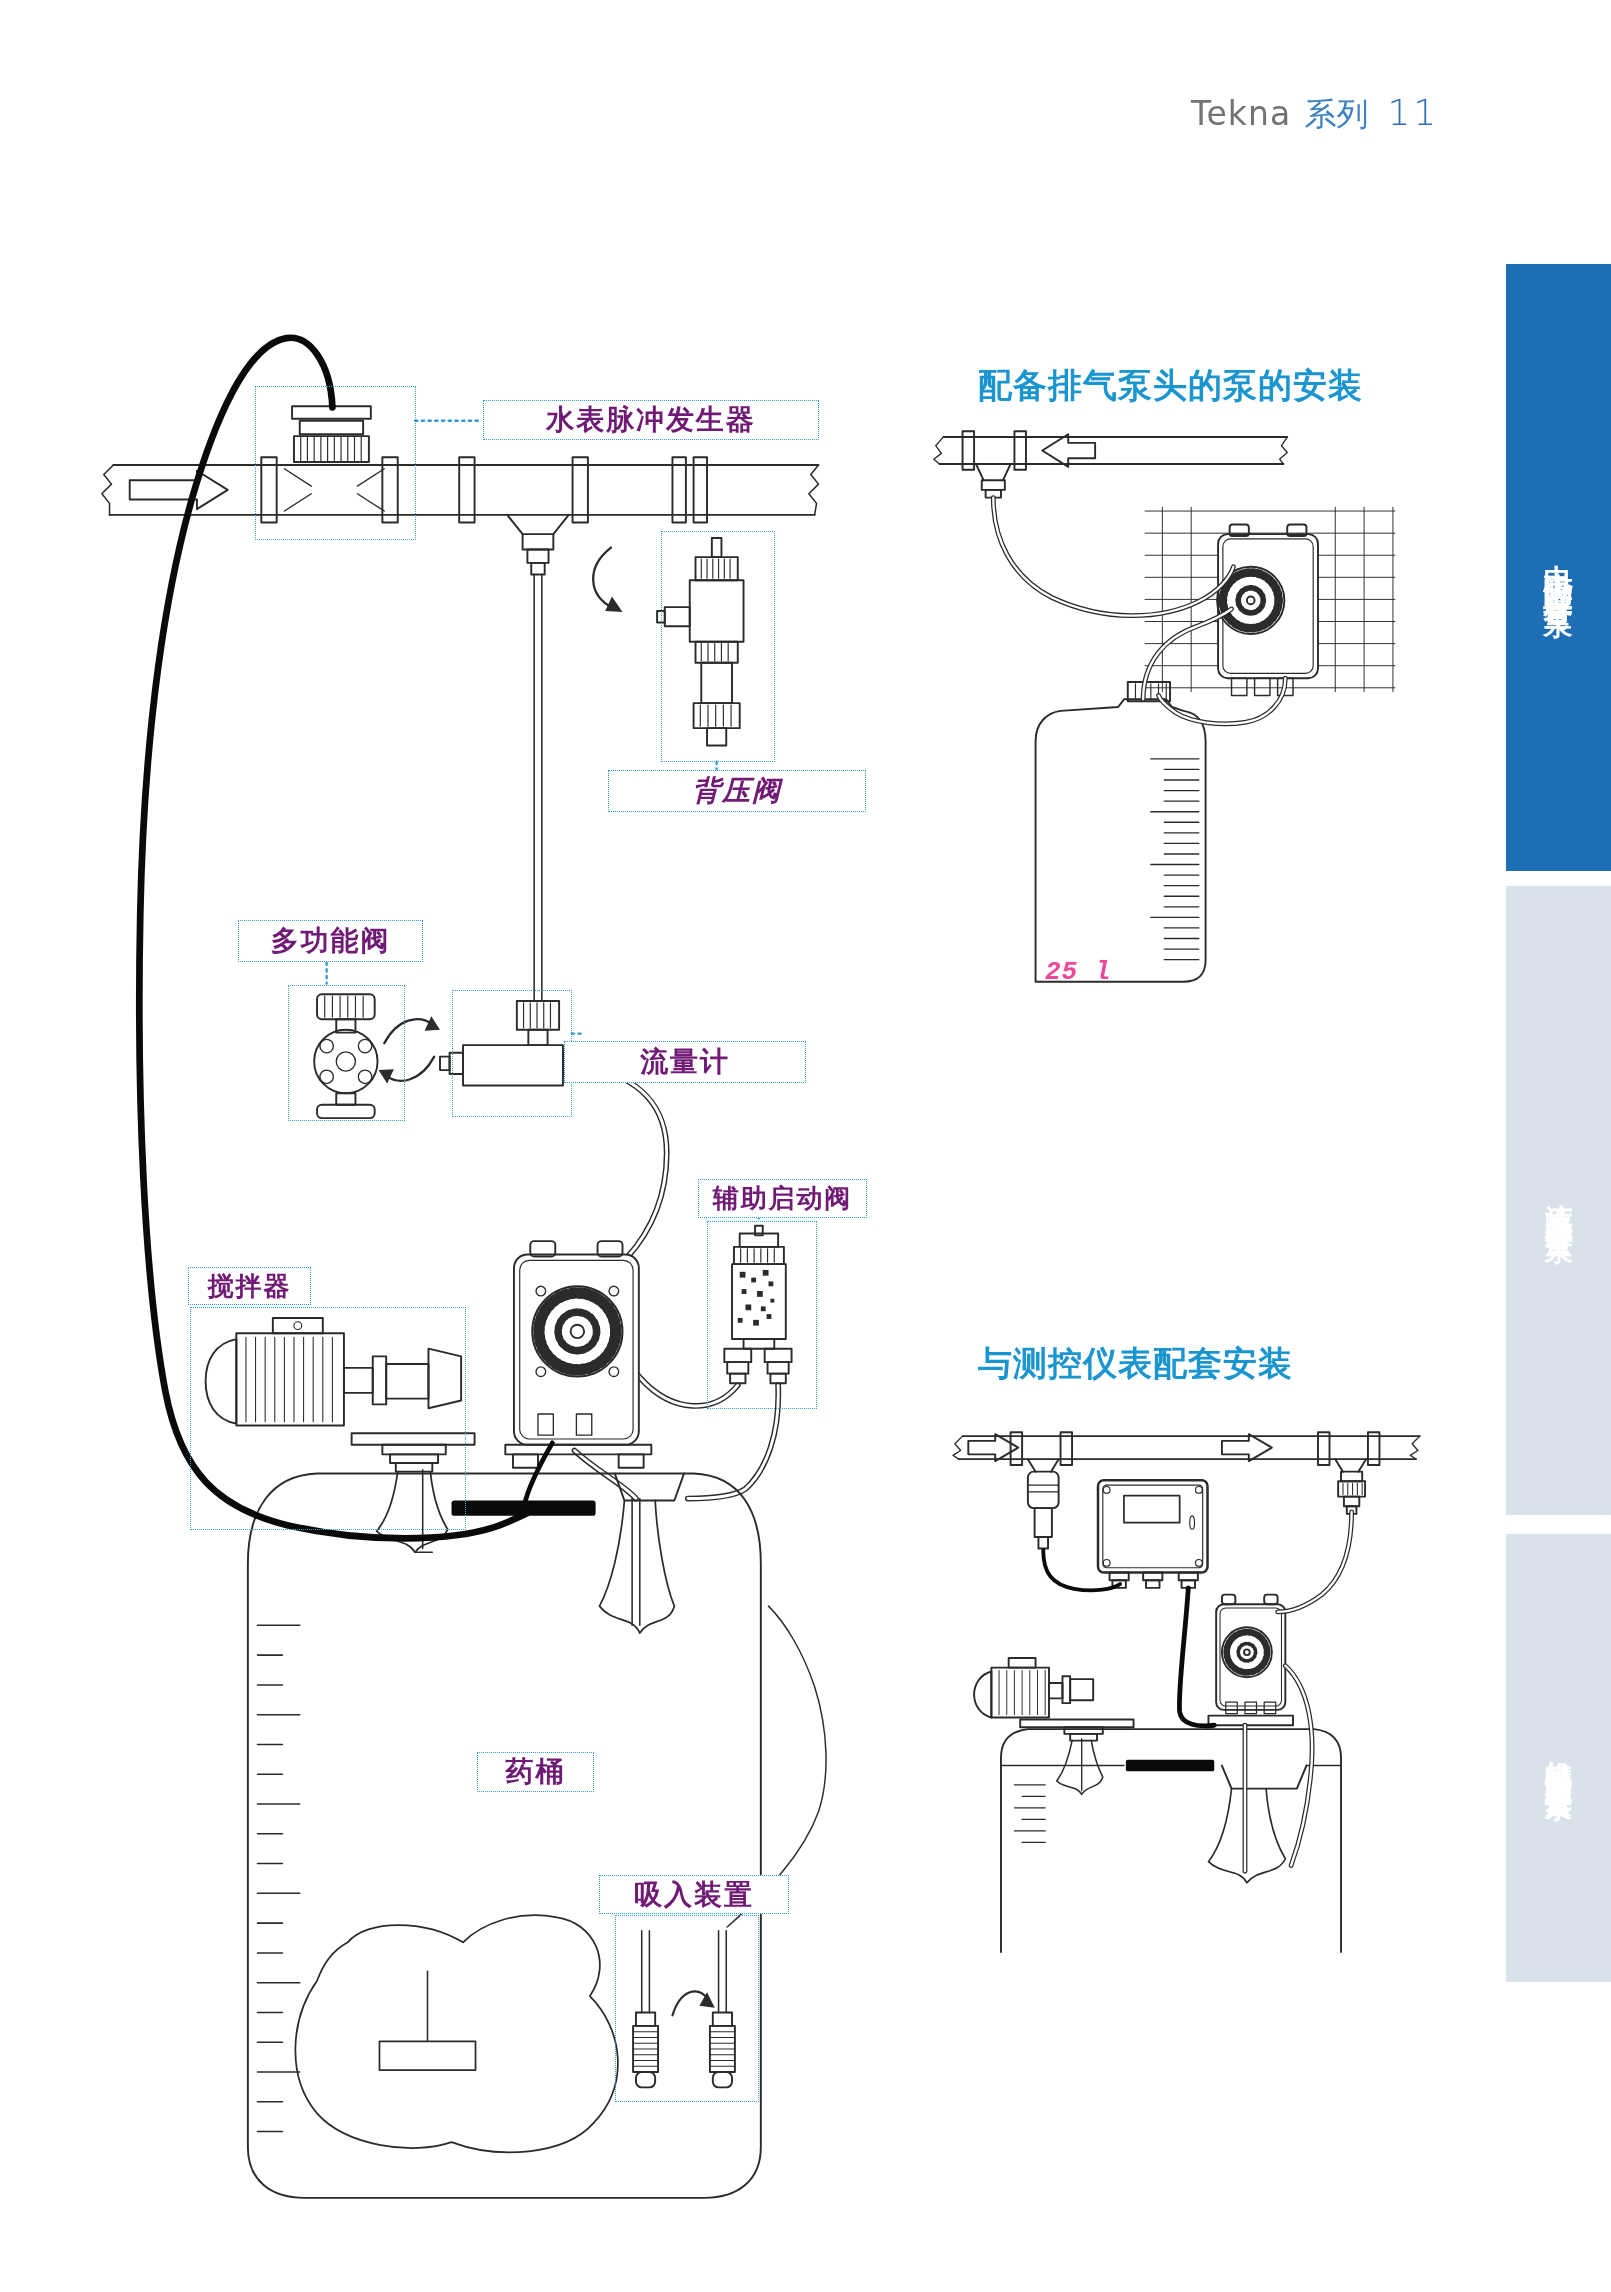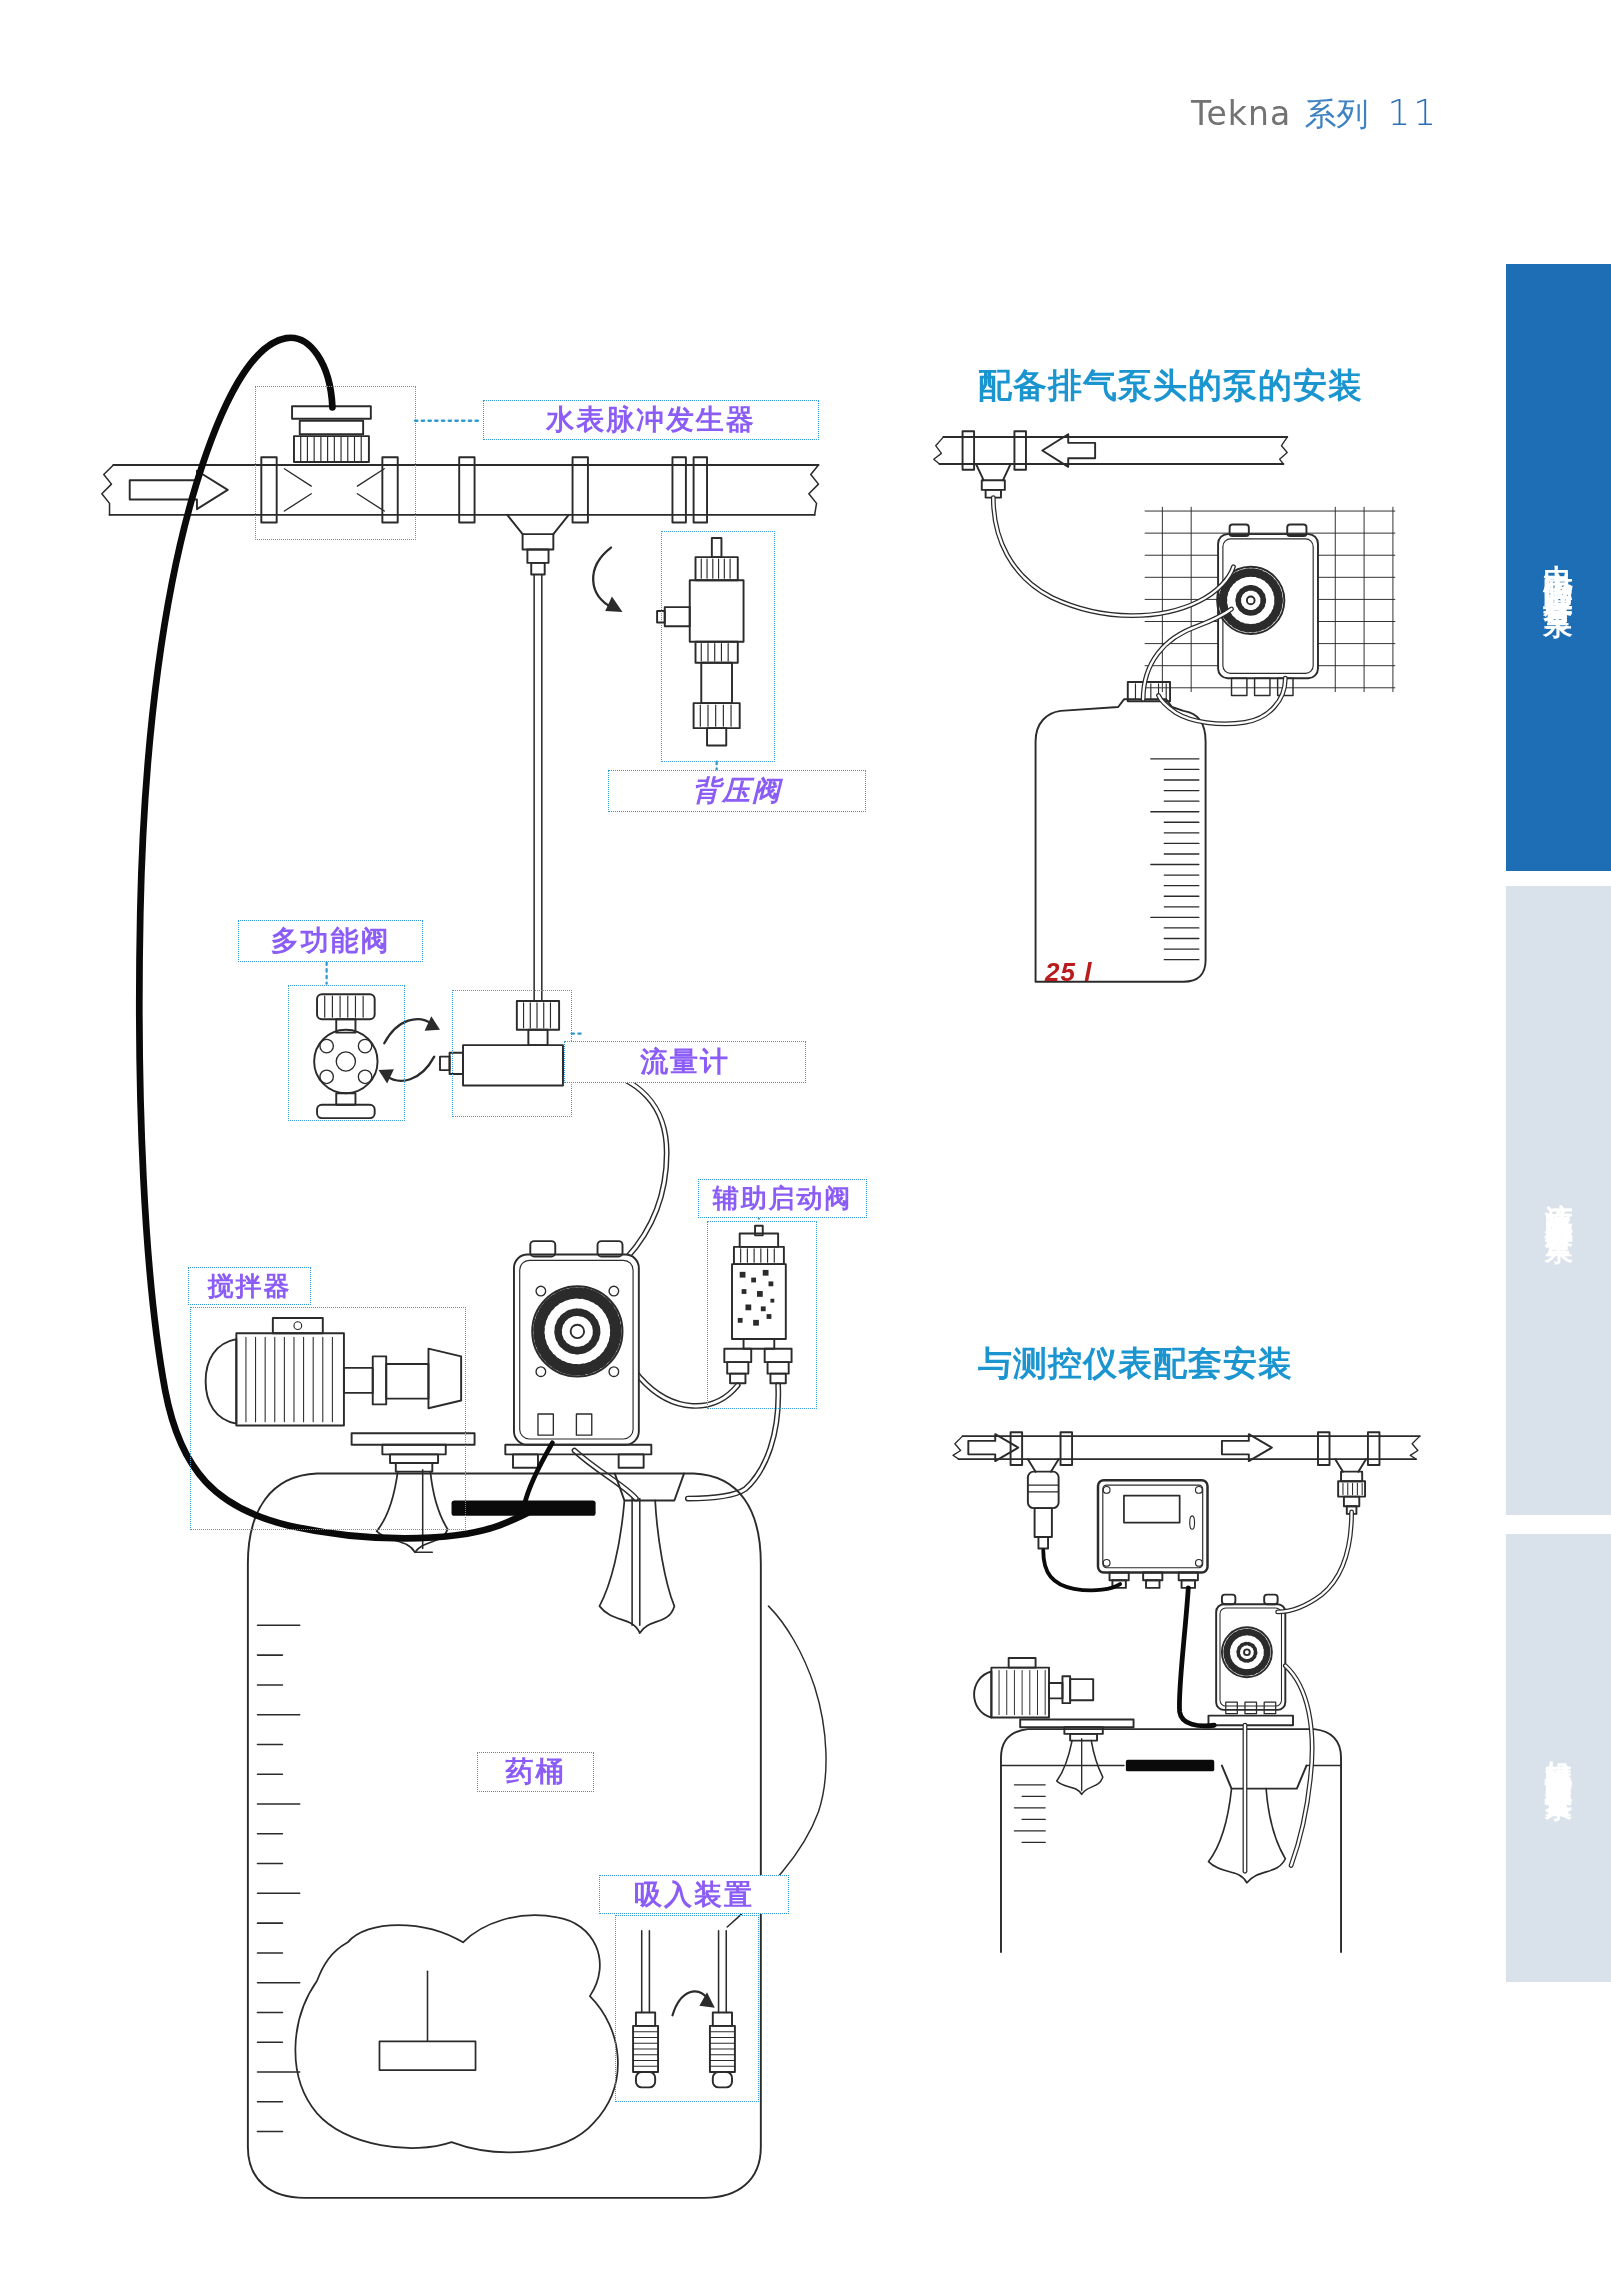--- a/index.html
+++ b/index.html
@@ -14,38 +14,38 @@
   .hdr .pagenum{color:#2d6fb5;font-size:36px;font-weight:300;margin-left:19px;letter-spacing:2.9px;}
 
   .title{position:absolute;right:173px;top:213px;color:#1a56a1;font-size:61px;font-weight:700;letter-spacing:2.9px;}
 
   .sec-h{position:absolute;color:#1b95d0;font-size:34px;font-weight:700;letter-spacing:1px;}
   #sec1-h{left:978px;top:363px;}
   #sec2-h{left:978px;top:1341px;}
 
   
   .lbl{position:absolute;border:1.9px dotted #2f9ad2;display:flex;align-items:center;justify-content:center;
-       color:#8b5cf6;font-weight:700;font-size:28px;letter-spacing:1.9px;background:#fff;}
+       color:#701a75;font-weight:700;font-size:28px;letter-spacing:1.9px;background:#fff;}
   .lbl.sm{font-size:26px;}
 
   
   .outline{position:absolute;border:1.9px dotted #3ba0d6;}
 
   
   .tab{position:absolute;right:0;width:105px;display:flex;align-items:center;justify-content:center;}
   .tab .vtxt{writing-mode:vertical-rl;text-orientation:upright;color:#ffffff;font-weight:700;}
   #tab1{top:264px;height:607px;background:#1d6eb4;}
   #tab1 .vtxt{font-size:29px;letter-spacing:7.7px;}
   #tab2{top:886px;height:629px;background:#d9e2ea;}
   #tab2 .vtxt{font-size:28px;letter-spacing:5.8px;}
   #tab3{top:1534px;height:448px;background:#d9e2ea;}
   #tab3 .vtxt{font-size:27px;letter-spacing:2.9px;}
 
-  .vol{position:absolute;left:1045px;top:957px;font-family:Liberation Sans, sans-serif;
-       font-style:italic;font-weight:700;font-size:26px;color:#b91c1c;letter-spacing:1px;}
+  .vol{position:absolute;left:1045px;top:957px;font-family:Liberation Mono, monospace;
+       font-style:italic;font-weight:700;font-size:26px;color:#ec4899;letter-spacing:1px;}
 </style>
 </head>
 <body>
 
 <div id="page">
 
   <svg id="art" width="1611" height="2292" viewBox="0 0 1677 2386" fill="none" stroke="#2b2b2b" stroke-width="2" stroke-linecap="round" stroke-linejoin="round">
 
     <g>
 

